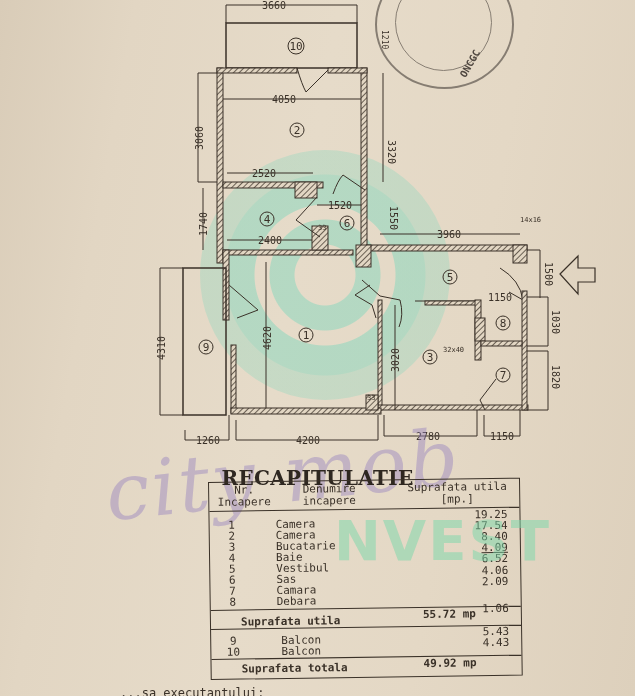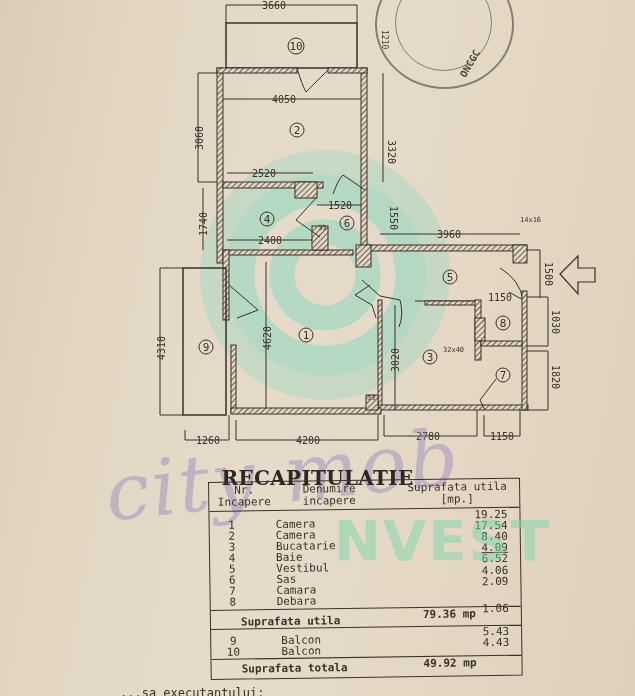--- a/index.html
+++ b/index.html
@@ -266,21 +266,21 @@
       <span class="nr">7</span>
       <span class="nm">Camara</span>
     </div>
   <div class="row" style="top:114px;">
       <span class="nr">8</span>
       <span class="nm">Debara</span>
     </div>
 
   <div class="hline" style="top:127px;"></div>
   <div class="sum" style="left:30px;top:133px;">Suprafata utila</div>
-  <div class="sum" style="left:212px;top:128px;">79.36 mp</div>
+  <div class="sum" style="left:212px;top:128px;">55.72 mp</div>
   <div class="hline" style="top:146px;"></div>
 
   <div class="val" style="top:147px;">5.43</div>
   <div class="val" style="top:158px;">4.43</div>
   <div class="row" style="top:153px;">
       <span class="nr">9</span>
       <span class="nm" style="left:70px;">Balcon</span>
     </div>
   <div class="row" style="top:164px;">
       <span class="nr">10</span>

